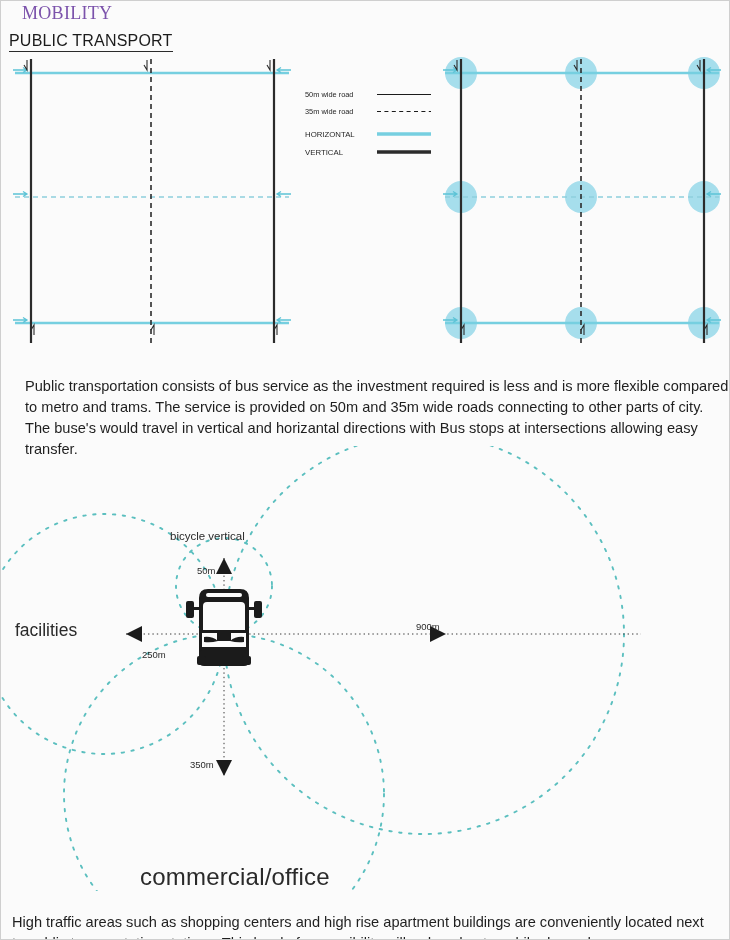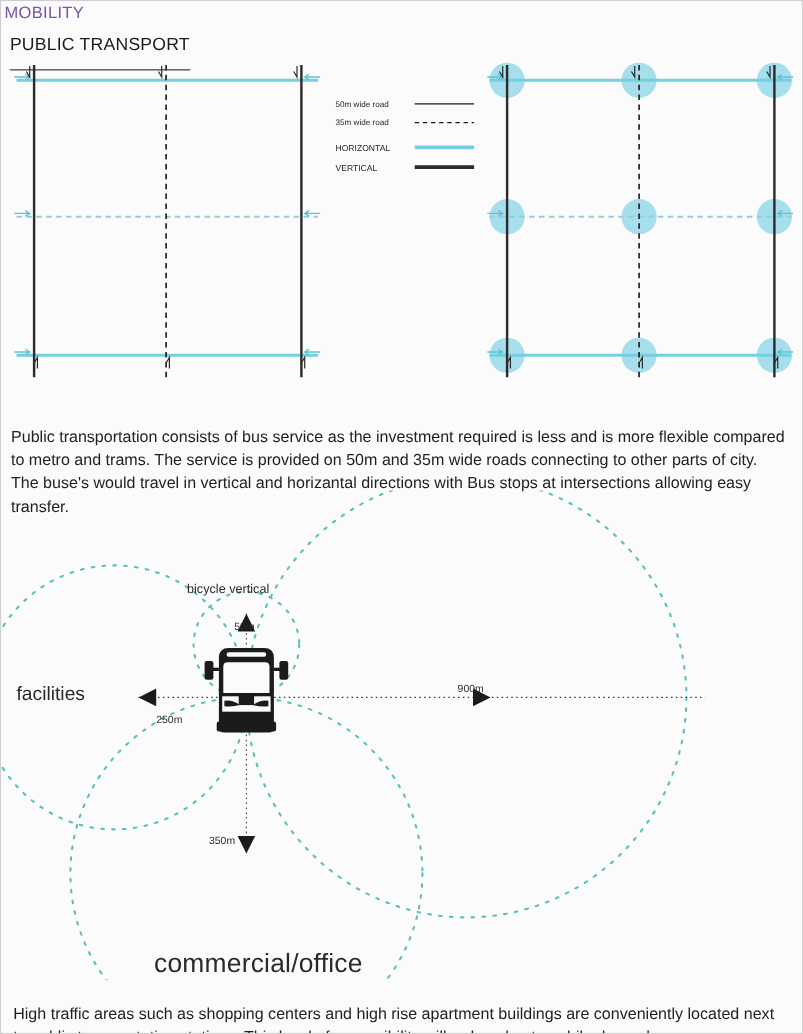--- a/index.html
+++ b/index.html
@@ -14,70 +14,70 @@
     height:940px;
     background:#fbfbfb;
     border:1px solid #cfcfcf;
     box-sizing:border-box;
     overflow:hidden;
   }
 
   
   .section-tag{
     position:absolute;
-    left:3px; top:2px;
-    font-size:15px;
+    left:21px; top:2px;
+    font-size:18px;
     letter-spacing:.3px;
     color:#7b52ab;
-    font-family:Liberation Sans, sans-serif;
+    font-family:Liberation Serif, serif;
   }
   .page-title{
     position:absolute;
     left:8px; top:31px;
     font-size:16px;
     color:#1b1b1b;
     letter-spacing:.2px;
     border-bottom:1px solid #2b2b2b;
-    padding-bottom:13px;
+    padding-bottom:1px;
     line-height:1.1;
   }
 
   
   .diagram{position:absolute;}
   #grid-left{left:0px; top:50px; width:300px; height:300px;}
   #grid-right{left:430px; top:50px; width:300px; height:300px;}
   #legend{left:296px; top:84px; width:140px; height:82px;}
   #radius-diagram{left:0px; top:445px; width:730px; height:445px;}
 
   
   .body-copy{
     position:absolute;
     left:9px;
     width:706px;
     font-size:14.6px;
     line-height:21px;
     color:#1f1f1f;
     font-family:"Liberation Sans", sans-serif;
   }
-  #para-top{top:372px;}
+  #para-top{top:360px;margin-left:15px;}
   #para-bottom{top:896px; left:11px; width:700px; line-height:21px;}
 
   
   .rad-label{
     position:absolute;
     color:#2a2a2a;
     font-family:"Liberation Sans", sans-serif;
     white-space:nowrap;
   }
   #label-facilities{ left:14px; top:619px; font-size:17.5px;}
   #label-residence{ left:570px; top:614px; font-size:25px; letter-spacing:.2px;}
   #label-commercial{left:139px; top:862px; font-size:24px; letter-spacing:.2px;}
   #label-bicycle{   left:169px; top:529px; font-size:11.5px;}
   .dim-label{position:absolute; font-size:9.5px; color:#2b2b2b;}
-  #dim-50{  left:212px; top:564px;}
+  #dim-50{  left:196px; top:564px;}
   #dim-250{ left:141px; top:620px;margin-top:28px;}
   #dim-350{ left:189px; top:758px;text-align:center;}
   #dim-500{ left:415px; top:620px;}
 </style>
 </head>
 <body>
 
 <div id="page">
 
   <div class="section-tag">MOBILITY</div>

